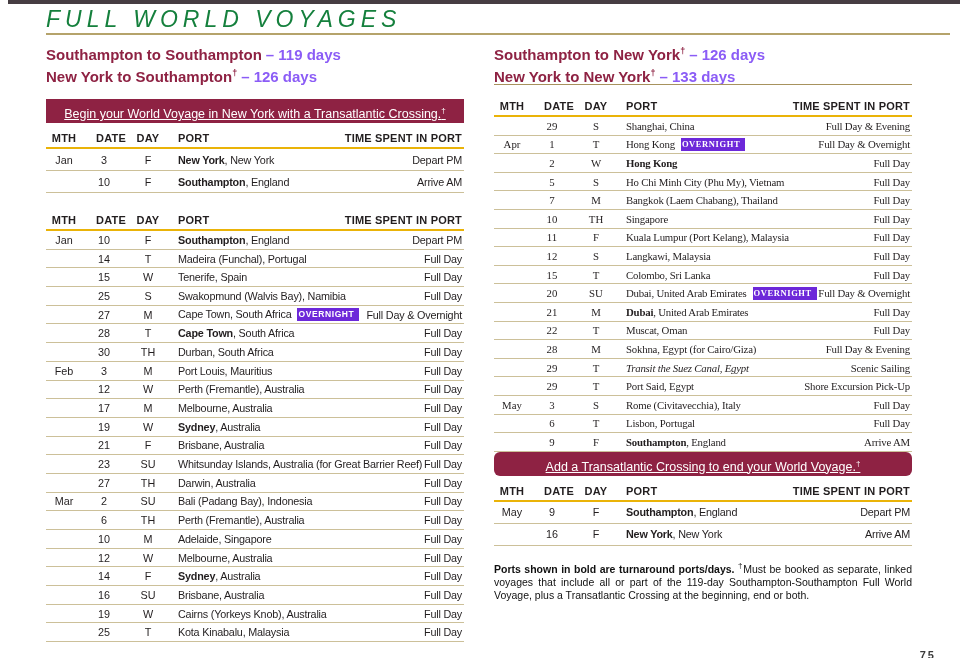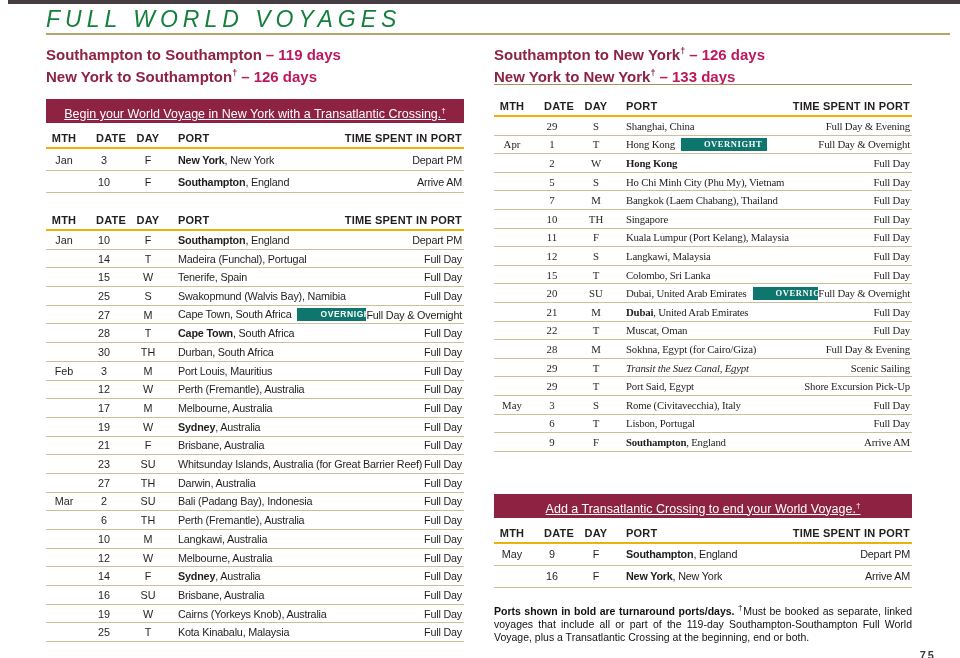--- a/index.html
+++ b/index.html
@@ -11,21 +11,21 @@
   .top-edge{position:absolute;top:0;left:8px;right:0;height:4px;background:#463d42;}
   .page-title{
     position:absolute;left:46px;top:6px;
     font-size:23px;letter-spacing:5px;color:#15803d;font-weight:400;white-space:nowrap;font-style:italic;
   }
   .title-rule{position:absolute;left:46px;top:33px;width:904px;height:2px;background:#b5a36b;}
 
   .headings{position:absolute;top:42px;width:420px;font-size:15px;font-weight:bold;line-height:19px;}
   .h-left{left:46px;} .h-right{left:494px;}
   .route{color:#8e2243;}
-  .days{color:#be185d;margin-left:4px;}
+  .days{color:#8b5cf6;margin-left:4px;}
   sup.dg{color:#8e2243;font-size:9px;font-weight:bold;}
 
   .col{position:absolute;width:418px;}
   .col-left{left:46px;top:99px;}
   .col-right{left:494px;top:84px;}
 
   .banner{
     background:#8e2243;color:#fff;text-align:center;
     font-size:12.5px;height:24px;line-height:24px;white-space:nowrap;text-decoration:underline;
   }
@@ -42,29 +42,29 @@
 
   .trow{display:flex;align-items:center;border-bottom:1px solid #ccc099;font-size:10.8px;}
   .c-mth{flex:0 0 36px;text-align:center;}
   .c-date{flex:0 0 44px;text-align:center;}
   .c-day{flex:0 0 44px;text-align:center;}
   .c-port{flex:1 1 auto;min-width:0;padding-left:8px;white-space:nowrap;overflow:hidden;letter-spacing:-0.2px;}
   .c-time{flex:0 0 auto;text-align:right;padding-right:2px;white-space:nowrap;letter-spacing:-0.2px;}
   .pb{font-weight:bold;}
   .it{font-style:italic;}
   .ovn{
-    display:inline-block;background:#0f766e;color:#fff;
+    display:inline-block;background:#6d28d9;color:#fff;
     font-size:8.5px;font-weight:bold;letter-spacing:0.6px;
-    padding:1px 5px 2px 23px;margin-left:6px;vertical-align:1px;line-height:10px;
+    padding:1px 5px 2px 1px;margin-left:6px;vertical-align:1px;line-height:10px;
   }
 
   .table-a{margin-top:5px;}  .table-a .trow{height:21px;}
   .table-b{margin-top:17px;} .table-b .trow{height:17.7px;}
   .table-c{margin-top:11px;} .table-c .trow{height:17.6px;font-family:Liberation Serif, serif;}
-  .banner-end{margin-top:42px;}
+  .banner-end{border-radius:6px;}
   .table-d{margin-top:5px;}  .table-d .trow{height:21px;}
 
   .footnote{margin-top:13px;font-size:10.5px;line-height:13.5px;color:#111;text-align:justify;}
   .fn-b{font-weight:bold;}
   .footnote sup{font-size:8px;margin-left:3px;}
 
   .page-footer-frag{
     position:absolute;left:862px;top:648px;width:74px;height:10px;overflow:hidden;
     font-size:11px;font-weight:bold;letter-spacing:2px;color:#3a3a3a;text-align:right;line-height:15px;
   }
@@ -229,21 +229,21 @@
         <div class="c-mth"></div>
         <div class="c-date">6</div>
         <div class="c-day">TH</div>
         <div class="c-port"><span>Perth (Fremantle), Australia</span></div>
         <div class="c-time">Full Day</div>
       </div>
       <div class="trow">
         <div class="c-mth"></div>
         <div class="c-date">10</div>
         <div class="c-day">M</div>
-        <div class="c-port"><span>Langkawi, Australia</span></div>
+        <div class="c-port"><span>Adelaide, Singapore</span></div>
         <div class="c-time">Full Day</div>
       </div>
       <div class="trow">
         <div class="c-mth"></div>
         <div class="c-date">12</div>
         <div class="c-day">W</div>
         <div class="c-port"><span>Melbourne, Australia</span></div>
         <div class="c-time">Full Day</div>
       </div>
       <div class="trow">

